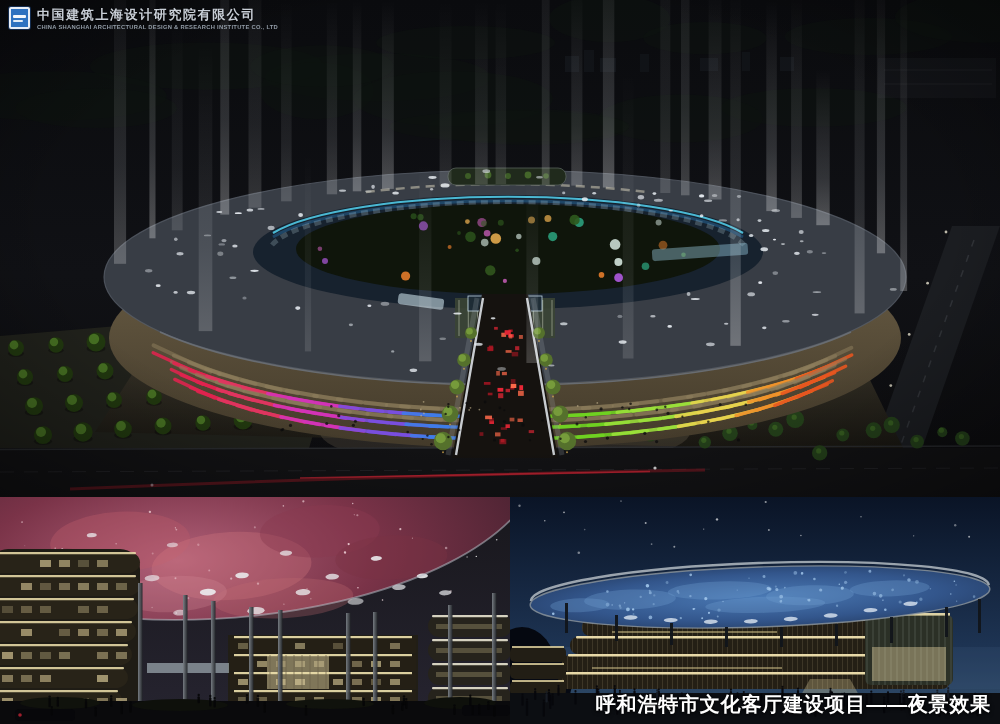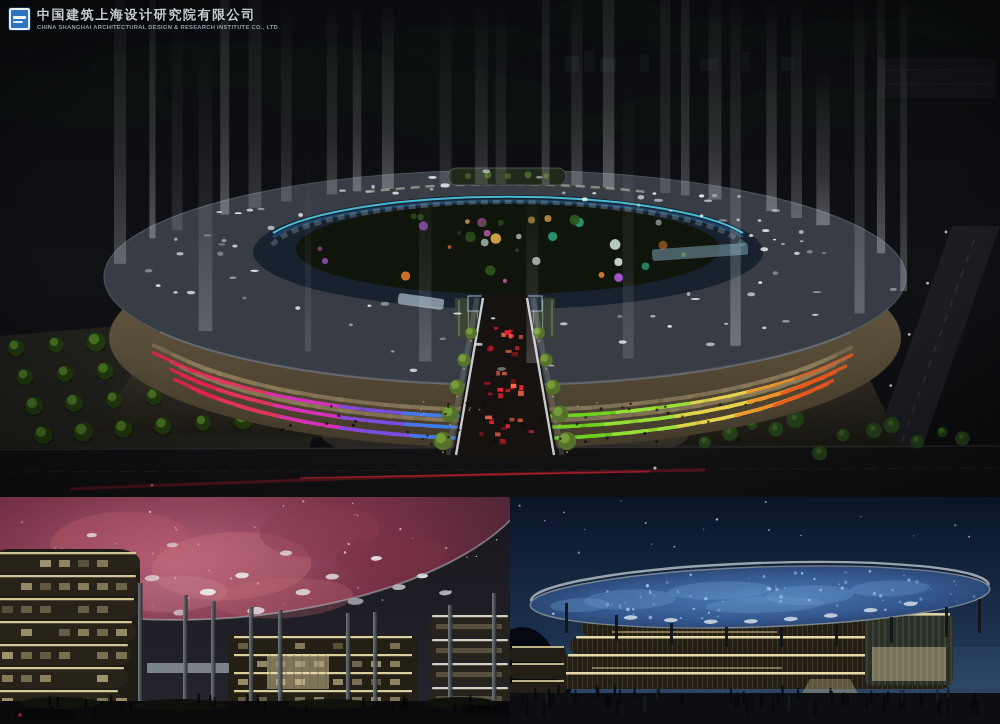--- a/index.html
+++ b/index.html
@@ -4,21 +4,21 @@
 <style>
   html,body{margin:0;padding:0;background:#000;}
   .canvas{position:relative;width:1000px;height:724px;background:#000;overflow:hidden;
           font-family:"Liberation Sans","DejaVu Sans",sans-serif;}
   .scene{position:absolute;overflow:hidden;}
   #scene-main{left:0;top:0;width:1000px;height:497px;}
   #scene-bl{left:0;top:497px;width:510px;height:227px;}
   #scene-br{left:510px;top:497px;width:490px;height:227px;}
   .scene svg{display:block;width:100%;height:100%;}
   
-  .logo{position:absolute;top:7px;left:9px;display:flex;align-items:center;gap:7px;z-index:5;}
+  .logo{position:absolute;top:7px;left:9px;display:flex;align-items:flex-start;gap:7px;z-index:5;}
   .seal{width:21px;height:22px;background:#2e72c0;border:2px solid #e8eef6;border-radius:2px;
         box-shadow:0 0 0 1px #142c4e;display:flex;flex-direction:column;justify-content:center;gap:2px;
         padding:3px 2px;box-sizing:border-box;}
   .seal i{display:block;height:3px;background:#f4f8fc;border-radius:1px;}
   .seal i.b2{height:2px;opacity:.9;}
   .logo-text{display:flex;flex-direction:column;}
   .zh{font-size:13px;line-height:15px;color:#c8ced6;letter-spacing:1.6px;font-weight:bold;
       text-shadow:0 1px 2px #000;white-space:nowrap;}
   .en{font-size:5.8px;line-height:8px;color:#939da8;letter-spacing:.28px;font-weight:bold;
       margin-top:1px;white-space:nowrap;}
@@ -1380,14 +1380,15 @@
           <rect x="426.2" y="194.9" width="2.2" height="9.2" rx="1" fill="#191d26" opacity="0.92"></rect>
           <circle cx="427.3" cy="193.7" r="1.1" fill="#191d26" opacity="0.92"></circle>
           <rect x="409.8" y="198.8" width="2.2" height="11.3" rx="1" fill="#06070b" opacity="0.92"></rect>
           <circle cx="410.9" cy="197.6" r="1.1" fill="#06070b" opacity="0.92"></circle>
           <rect x="236.1" y="203.1" width="2.2" height="14.8" rx="1" fill="#06070b" opacity="0.92"></rect>
           <circle cx="237.2" cy="201.9" r="1.1" fill="#06070b" opacity="0.92"></circle>
           <rect x="336.8" y="199.8" width="2.2" height="11.1" rx="1" fill="#06070b" opacity="0.92"></rect>
           <circle cx="337.9" cy="198.6" r="1.1" fill="#06070b" opacity="0.92"></circle>
         </g>
     </svg>
+    <div class="caption">呼和浩特市文化客厅建设项目——夜景效果</div>
   </section>
 </div>
 
 </body></html>

